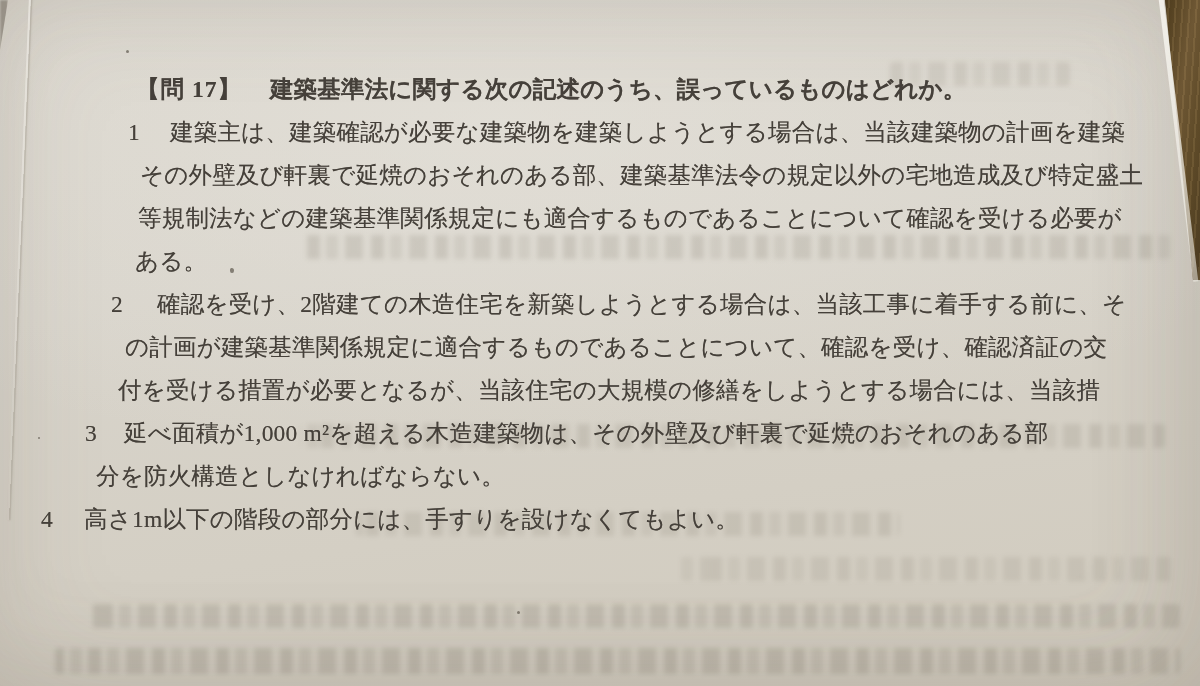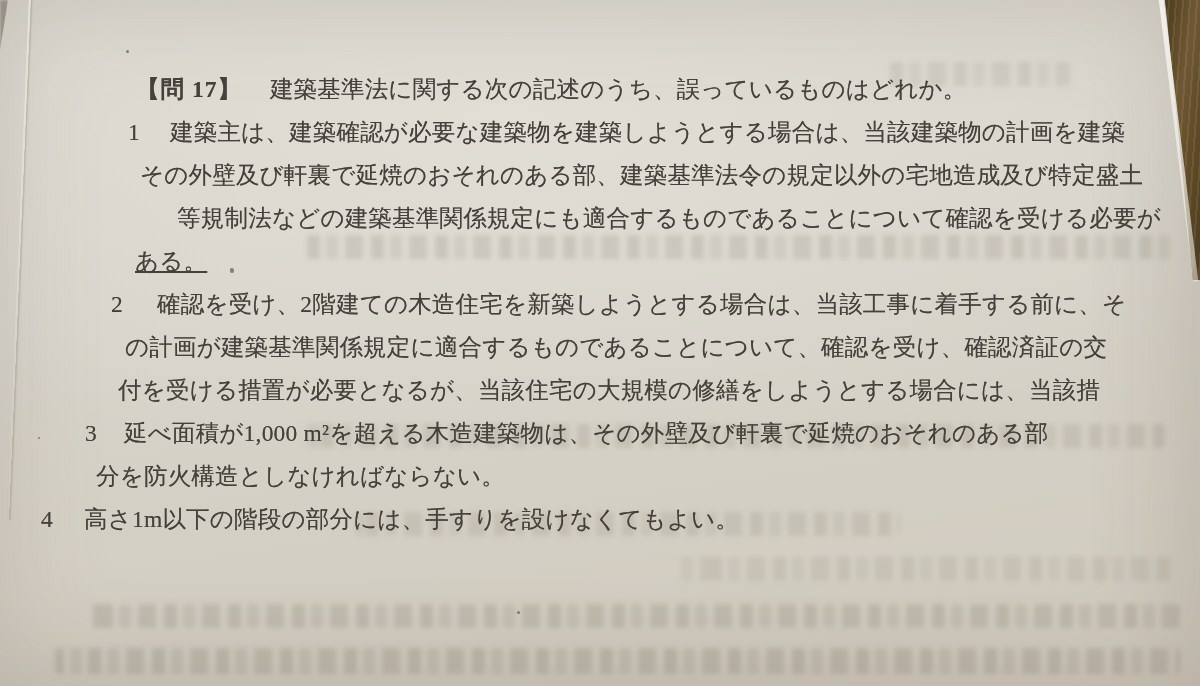--- a/index.html
+++ b/index.html
@@ -63,31 +63,31 @@
     background:rgba(84,78,68,.65);filter:blur(.4px);}
   
   .content{
     position:absolute;inset:0;padding-top:68px;
     font-size:23.5px;line-height:43px;color:#45403a;
     text-shadow:0 0 .6px rgba(62,56,48,.55);
     letter-spacing:.2px;
   }
   .heading{margin:0;padding-left:136px;white-space:nowrap;}
   .qlabel{font-weight:700;margin-right:28px;letter-spacing:1px;}
-  .qtext{font-weight:400;}
+  .qtext{font-weight:700;}
   .option{margin:0;}
   .option .line{white-space:nowrap;}
   .option .first{margin-left:var(--numx,0);}
   .num{display:inline-block;width:var(--numw,42px);}
   .o1{padding-left:140px;--numx:-12px;--numw:42px;}
   .o2{padding-left:125px;--numx:-14px;--numw:46px;}
   .o3{padding-left:96px;--numx:-11px;--numw:39px;}
   .o4{padding-left:61px;--numx:-20px;--numw:43px;}
-  .o1 .cont-2{margin-left:-2px;text-align:center;}
-  .o1 .cont-3{margin-left:-5px;text-decoration:underline;}
+  .o1 .cont-2{margin-left:-2px;}
+  .o1 .cont-3{margin-left:-5px;}
   .o2 .cont-2{margin-left:-7px;}
   .o2 .cont-3{margin-left:-10px;}
 </style>
 </head>
 <body>
 
 <div class="photo">
 
   <div class="paper"></div>
 

